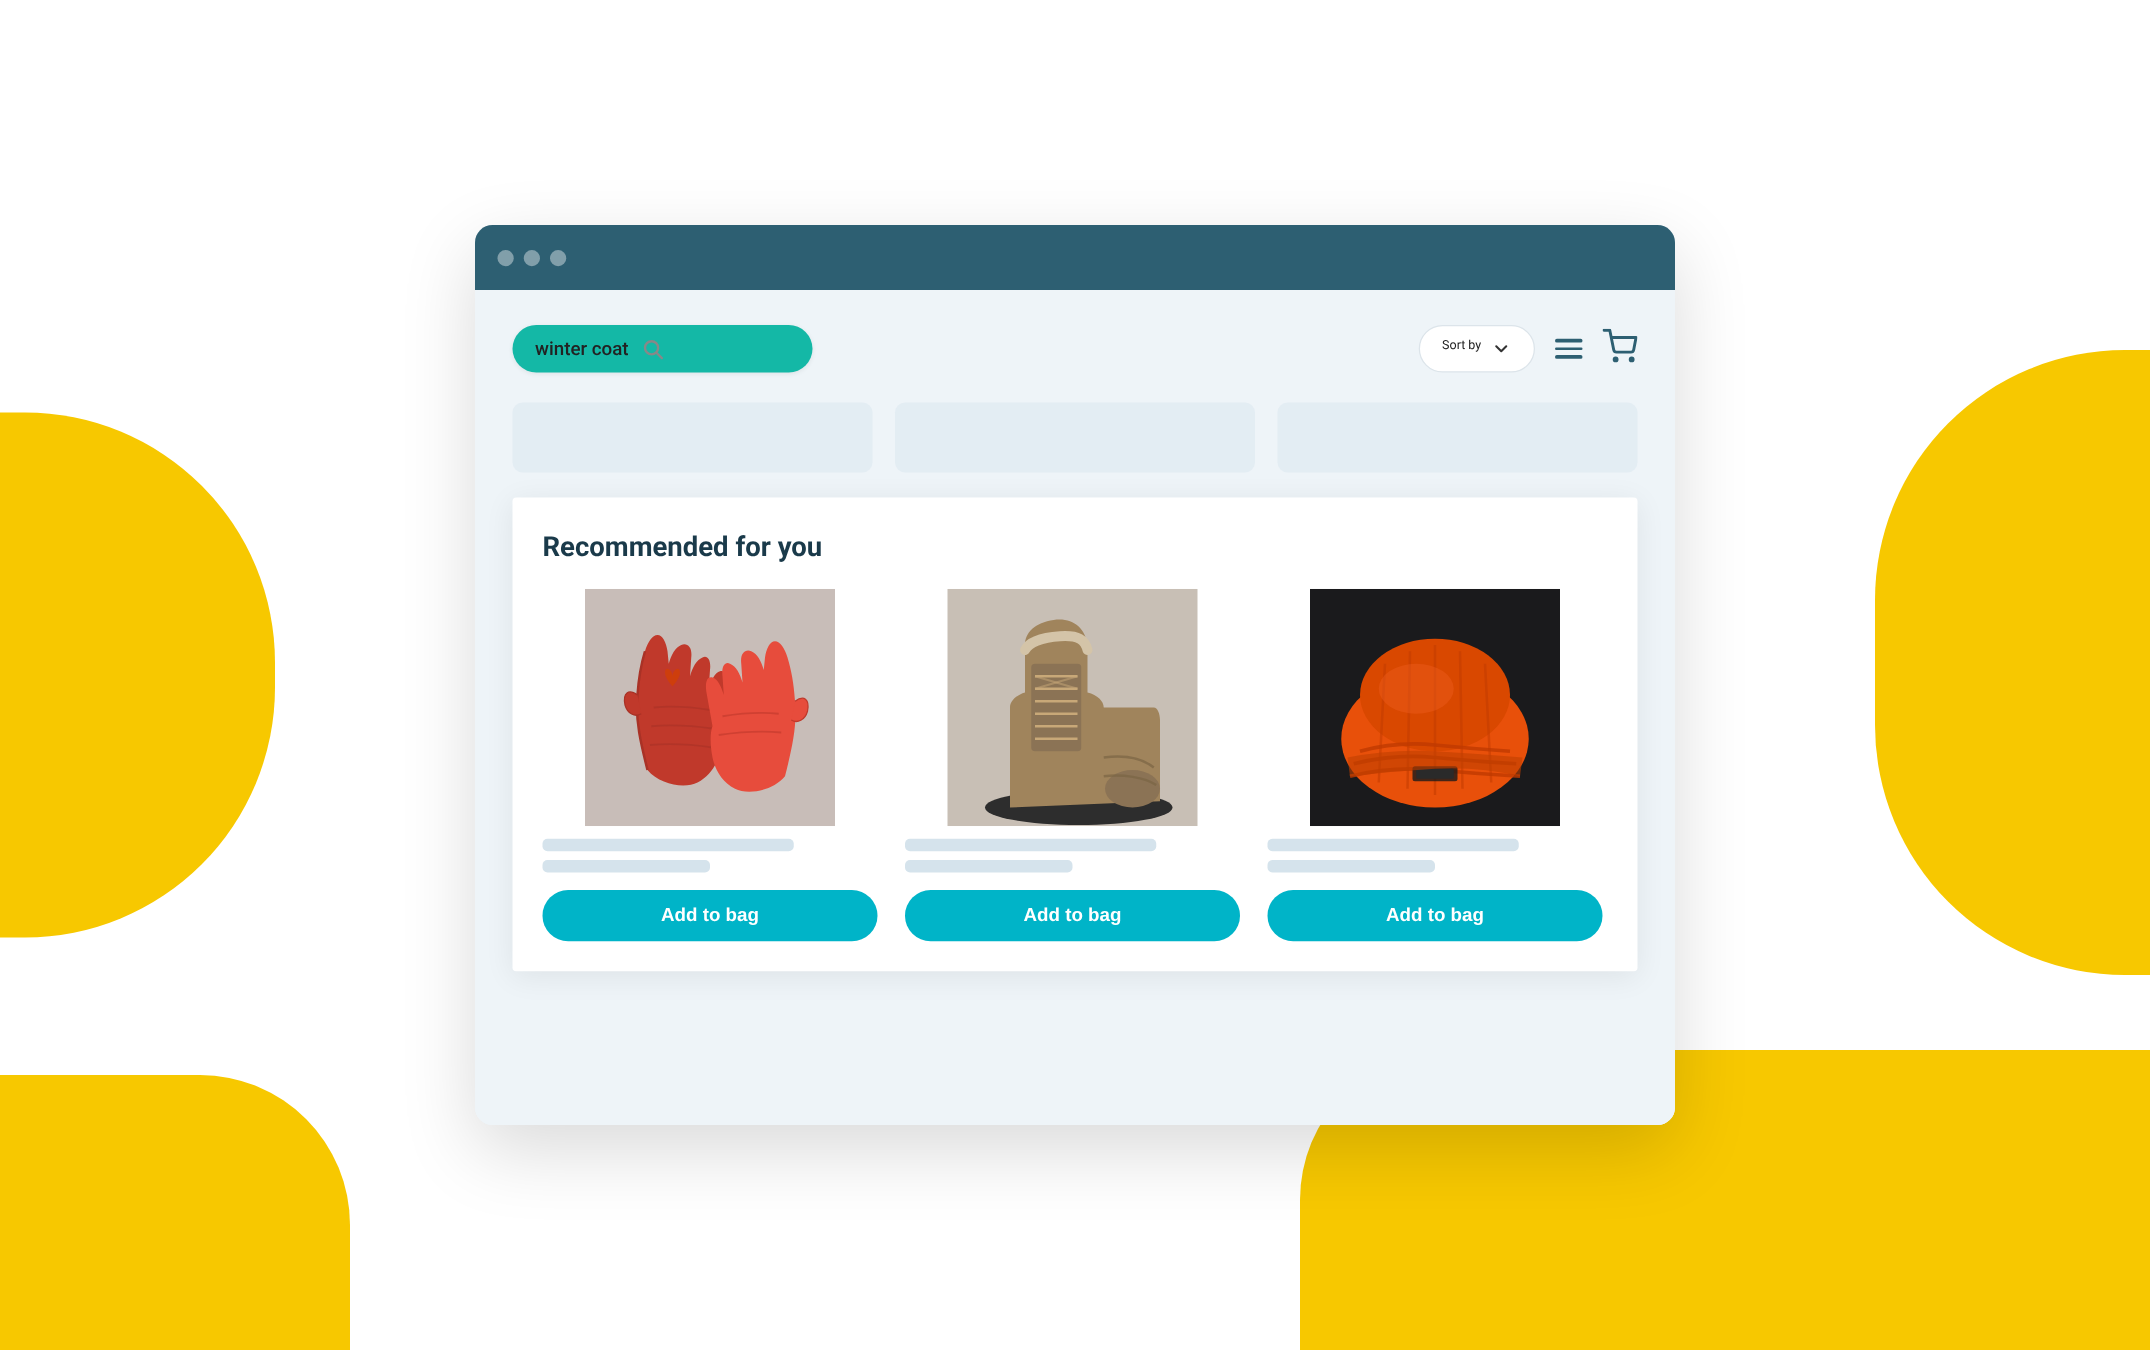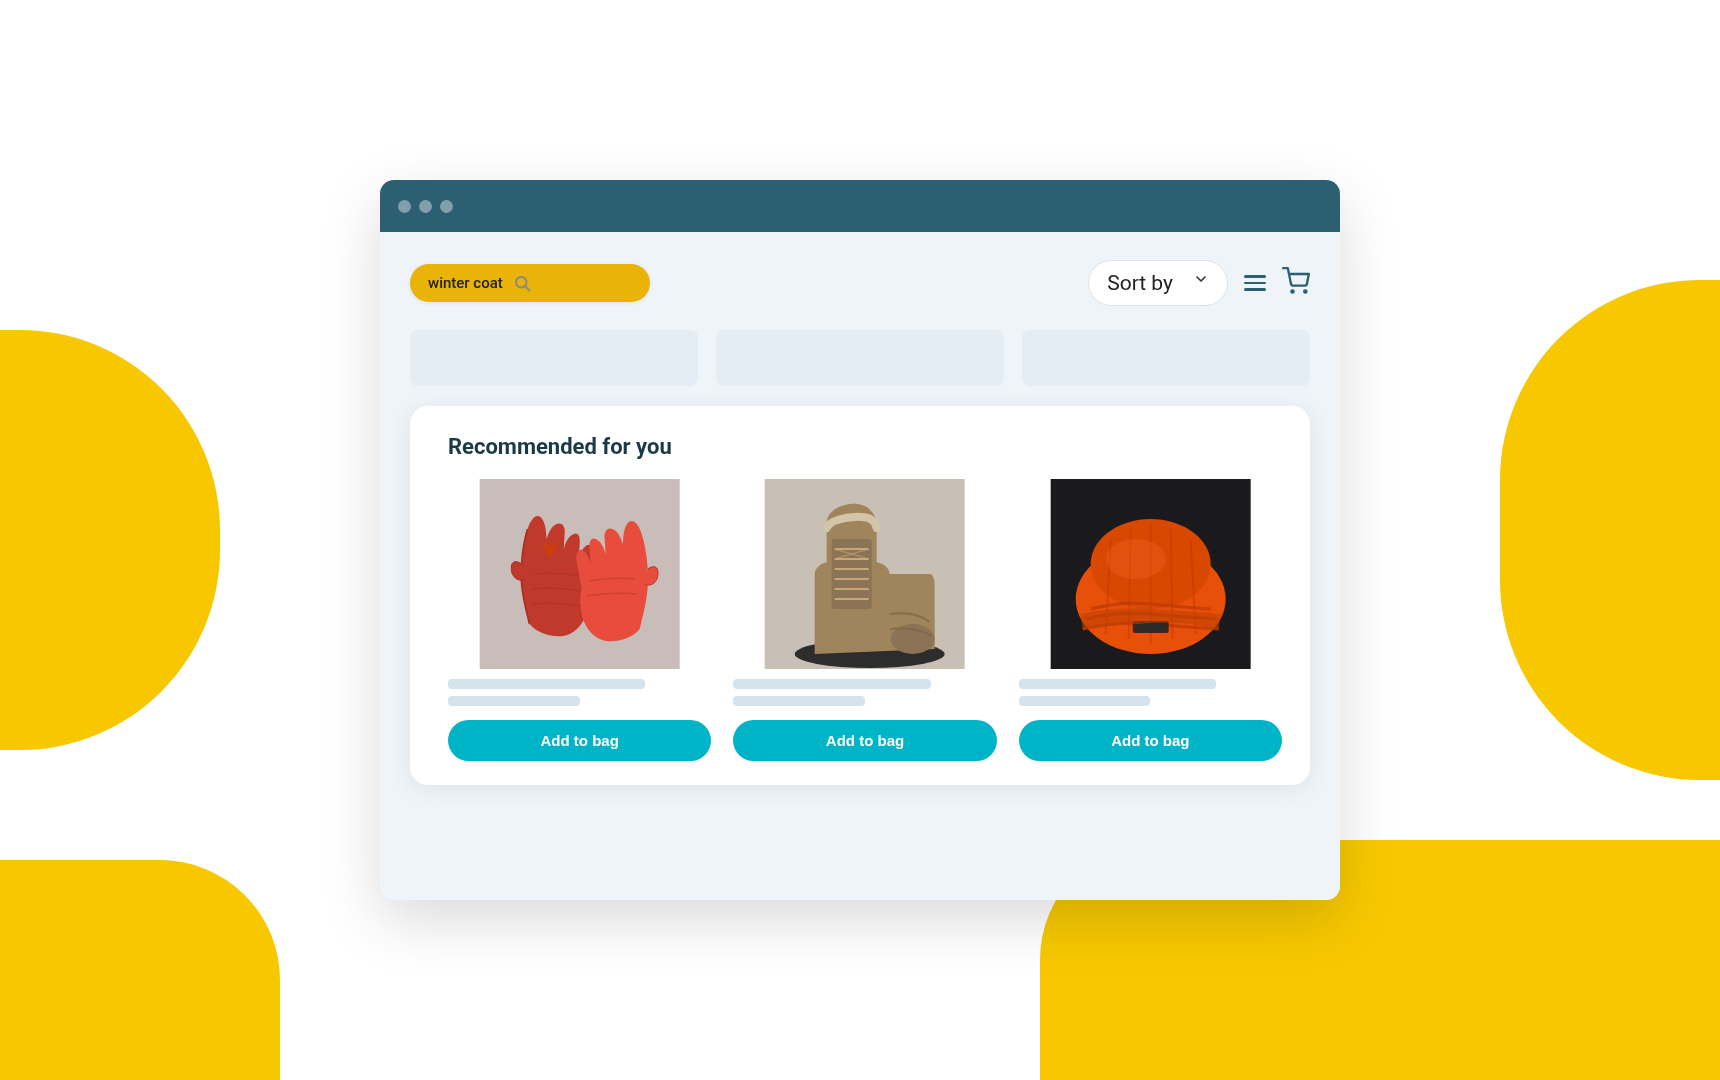--- a/index.html
+++ b/index.html
@@ -99,21 +99,21 @@
     .search-row {
       display: flex;
       align-items: center;
       gap: 16px;
       margin-bottom: 24px;
     }
 
     .search-box {
       display: flex;
       align-items: center;
-      background: #eab308;
+      background: #14b8a6;
       border-radius: 30px;
       padding: 10px 18px;
       flex: 0 0 auto;
       width: 240px;
       gap: 10px;
       box-shadow: 0 1px 4px rgba(0,0,0,0.08);
     }
 
     .search-text {
       font-size: 15px;
@@ -122,26 +122,26 @@
     }
 
     .search-icon-svg {
       color: #888;
     }
 
     .spacer { flex: 1; }
 
     .sort-btn {
       display: flex;
-      gap: 20px;
+      gap: 8px;
       background: #ffffff;
       border: 1.5px solid #dce4ea;
       border-radius: 30px;
       padding: 10px 18px;
-      font-size: 21px;
+      font-size: 10px;
       color: #222;
       cursor: pointer;
     }
 
     .menu-icon {
       display: flex;
       flex-direction: column;
       gap: 4px;
       cursor: pointer;
     }
@@ -169,22 +169,22 @@
     .placeholder-card {
       background: #dce8f0;
       border-radius: 8px;
       height: 56px;
       opacity: 0.6;
     }
 
     
     .recommendation-card {
       background: #ffffff;
-      border-radius: 18px;
-      padding: 28px 28px 24px 38px;
+      border-radius: 3px;
+      padding: 28px 28px 24px 24px;
       box-shadow: 0 4px 24px rgba(0,0,0,0.07);
     }
 
     .rec-title {
       font-size: 22px;
       font-weight: 700;
       color: #1a3a4a;
       margin-bottom: 20px;
     }
 

